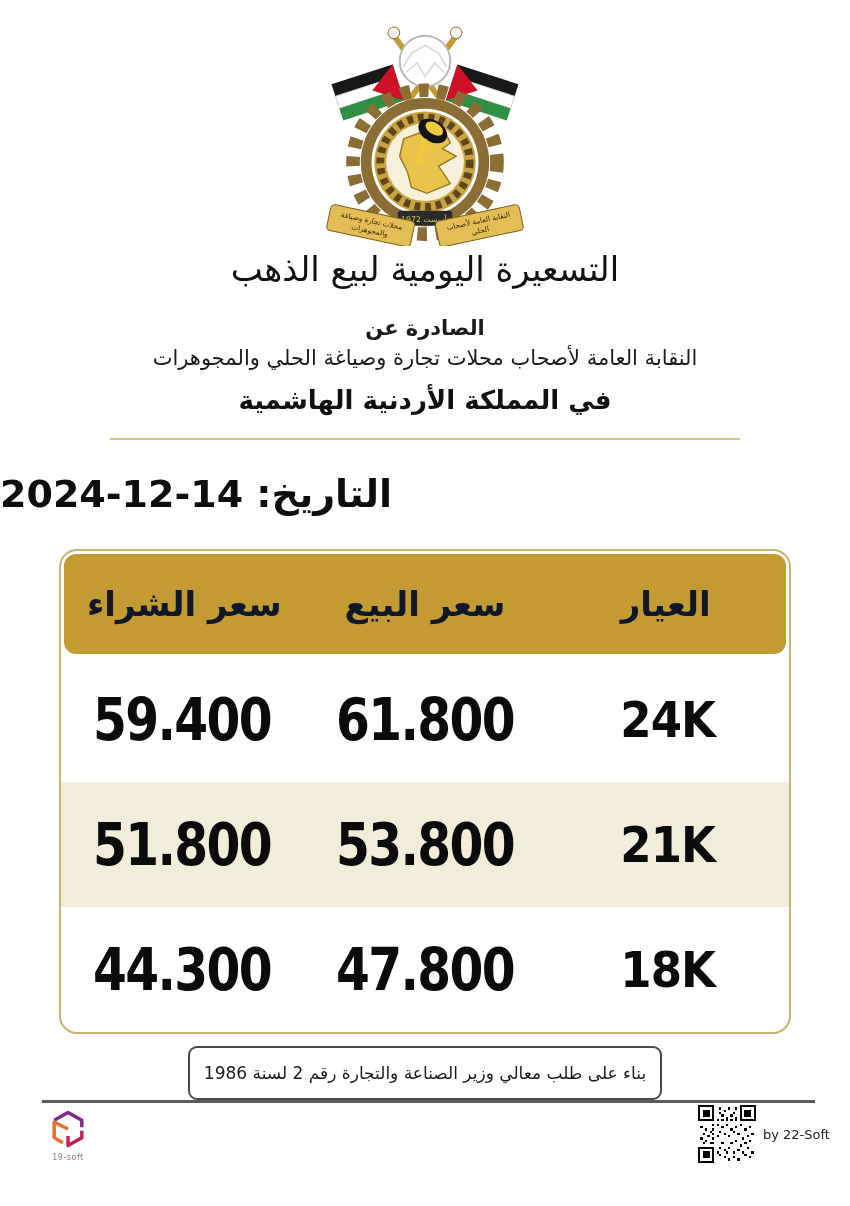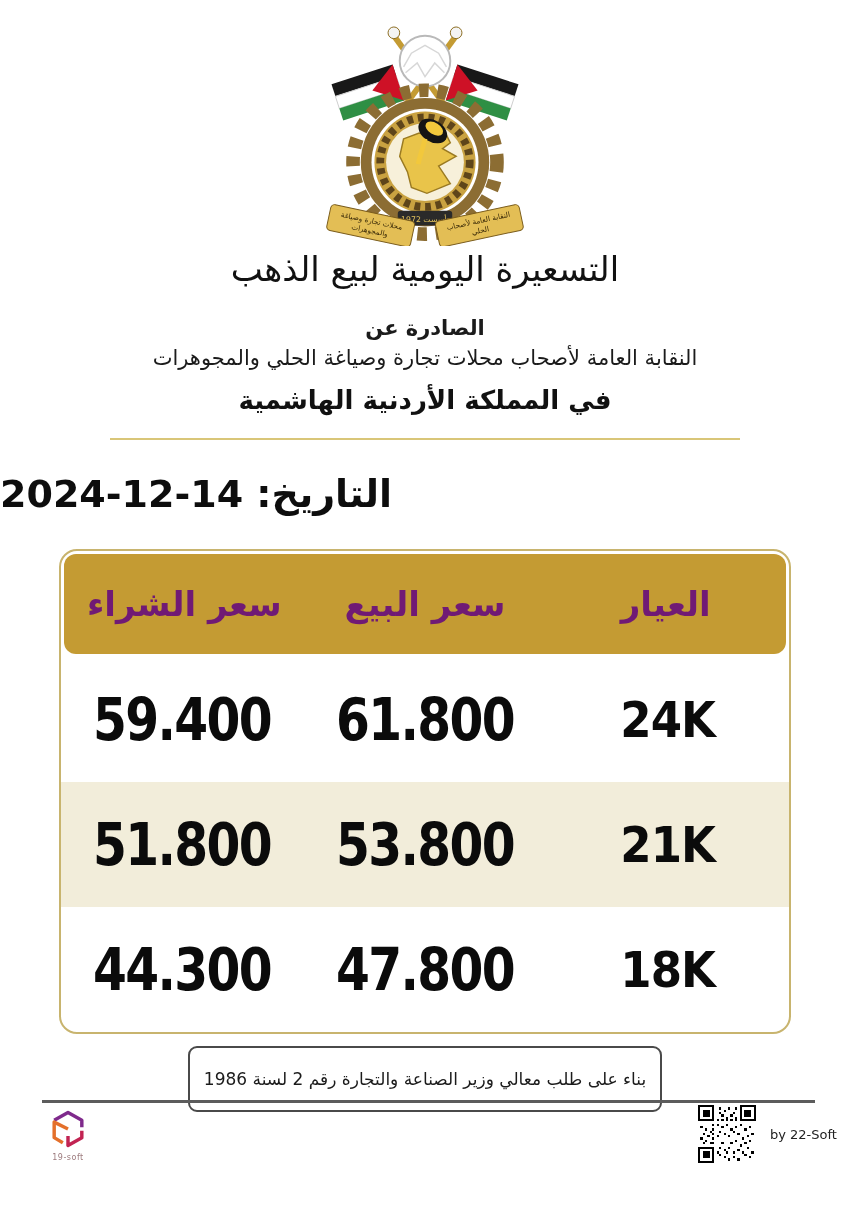--- a/index.html
+++ b/index.html
@@ -10,34 +10,34 @@
 
   .title{margin-top:2px;text-align:center;font-size:34px;font-weight:normal;color:#111;line-height:1.25;}
   .sub1{margin-top:24px;text-align:center;font-size:21px;color:#1b1b1b;line-height:1.3;font-weight:bold;}
   .sub2{margin-top:3px;text-align:center;font-size:21px;color:#1b1b1b;line-height:1.3;}
   .sub3{margin-top:12px;text-align:center;font-size:26px;font-weight:bold;color:#111;line-height:1.3;}
   .gold-divider{width:630px;height:2px;margin:20px auto 0;background:#D9C678;}
   .date-line{margin-top:30px;text-align:left;font-size:38px;font-weight:bold;color:#0d0d0d;line-height:1.3;}
 
   .price-table{width:728px;margin:30px auto 0;border:2px solid #C8B46E;border-radius:18px;background:#fff;overflow:hidden;}
   .table-head{margin:3px;height:100px;border-radius:12px;background:#C49B33;display:flex;align-items:center;}
-  .table-head .cell{flex:1;text-align:center;font-size:34px;font-weight:bold;color:#701a75;}
+  .table-head .cell{flex:1;text-align:center;font-size:34px;font-weight:bold;color:#0f172a;}
   .trow{height:125px;display:flex;align-items:center;}
   .trow.cream{background:#F2EDDA;}
   .trow .cell{flex:1;text-align:center;}
   .num{display:inline-block;font-weight:bold;font-size:58px;letter-spacing:-2px;transform:scaleX(.84);color:#0b0b0b;}
   .karat{display:inline-block;font-weight:bold;font-size:50px;letter-spacing:-1px;transform:scaleX(.9);color:#0b0b0b;}
 
   .footnote-row{margin-top:12px;text-align:center;}
-  .footnote-box{display:inline-block;border:2px solid #4a4a4a;border-radius:9px;padding:21px 14px;font-size:17px;color:#1b1b1b;background:#fff;}
+  .footnote-box{display:inline-block;border:2px solid #4a4a4a;border-radius:9px;padding:15px 14px;font-size:17px;color:#1b1b1b;background:#fff;}
 
   .footer-line{position:absolute;left:42px;right:35px;top:1100px;height:3px;background:#5c5c5c;}
   .footer-left{position:absolute;left:44px;top:1110px;width:48px;text-align:center;}
   .footer-left .label{margin-top:1px;font-size:8px;color:#9c7a7d;letter-spacing:.5px;}
-  .footer-right{position:absolute;left:698px;top:1105px;display:flex;align-items:center;gap:14px;}
+  .footer-right{position:absolute;left:698px;top:1105px;display:flex;align-items:center;gap:7px;}
   .footer-right .credit{font-size:13px;color:#222;}
 </style>
 </head>
 <body>
 
 <div class="page">
 
   <div class="logo-wrap">
     <svg width="214" height="226" viewBox="0 0 220 232" xmlns="http://www.w3.org/2000/svg">
 

